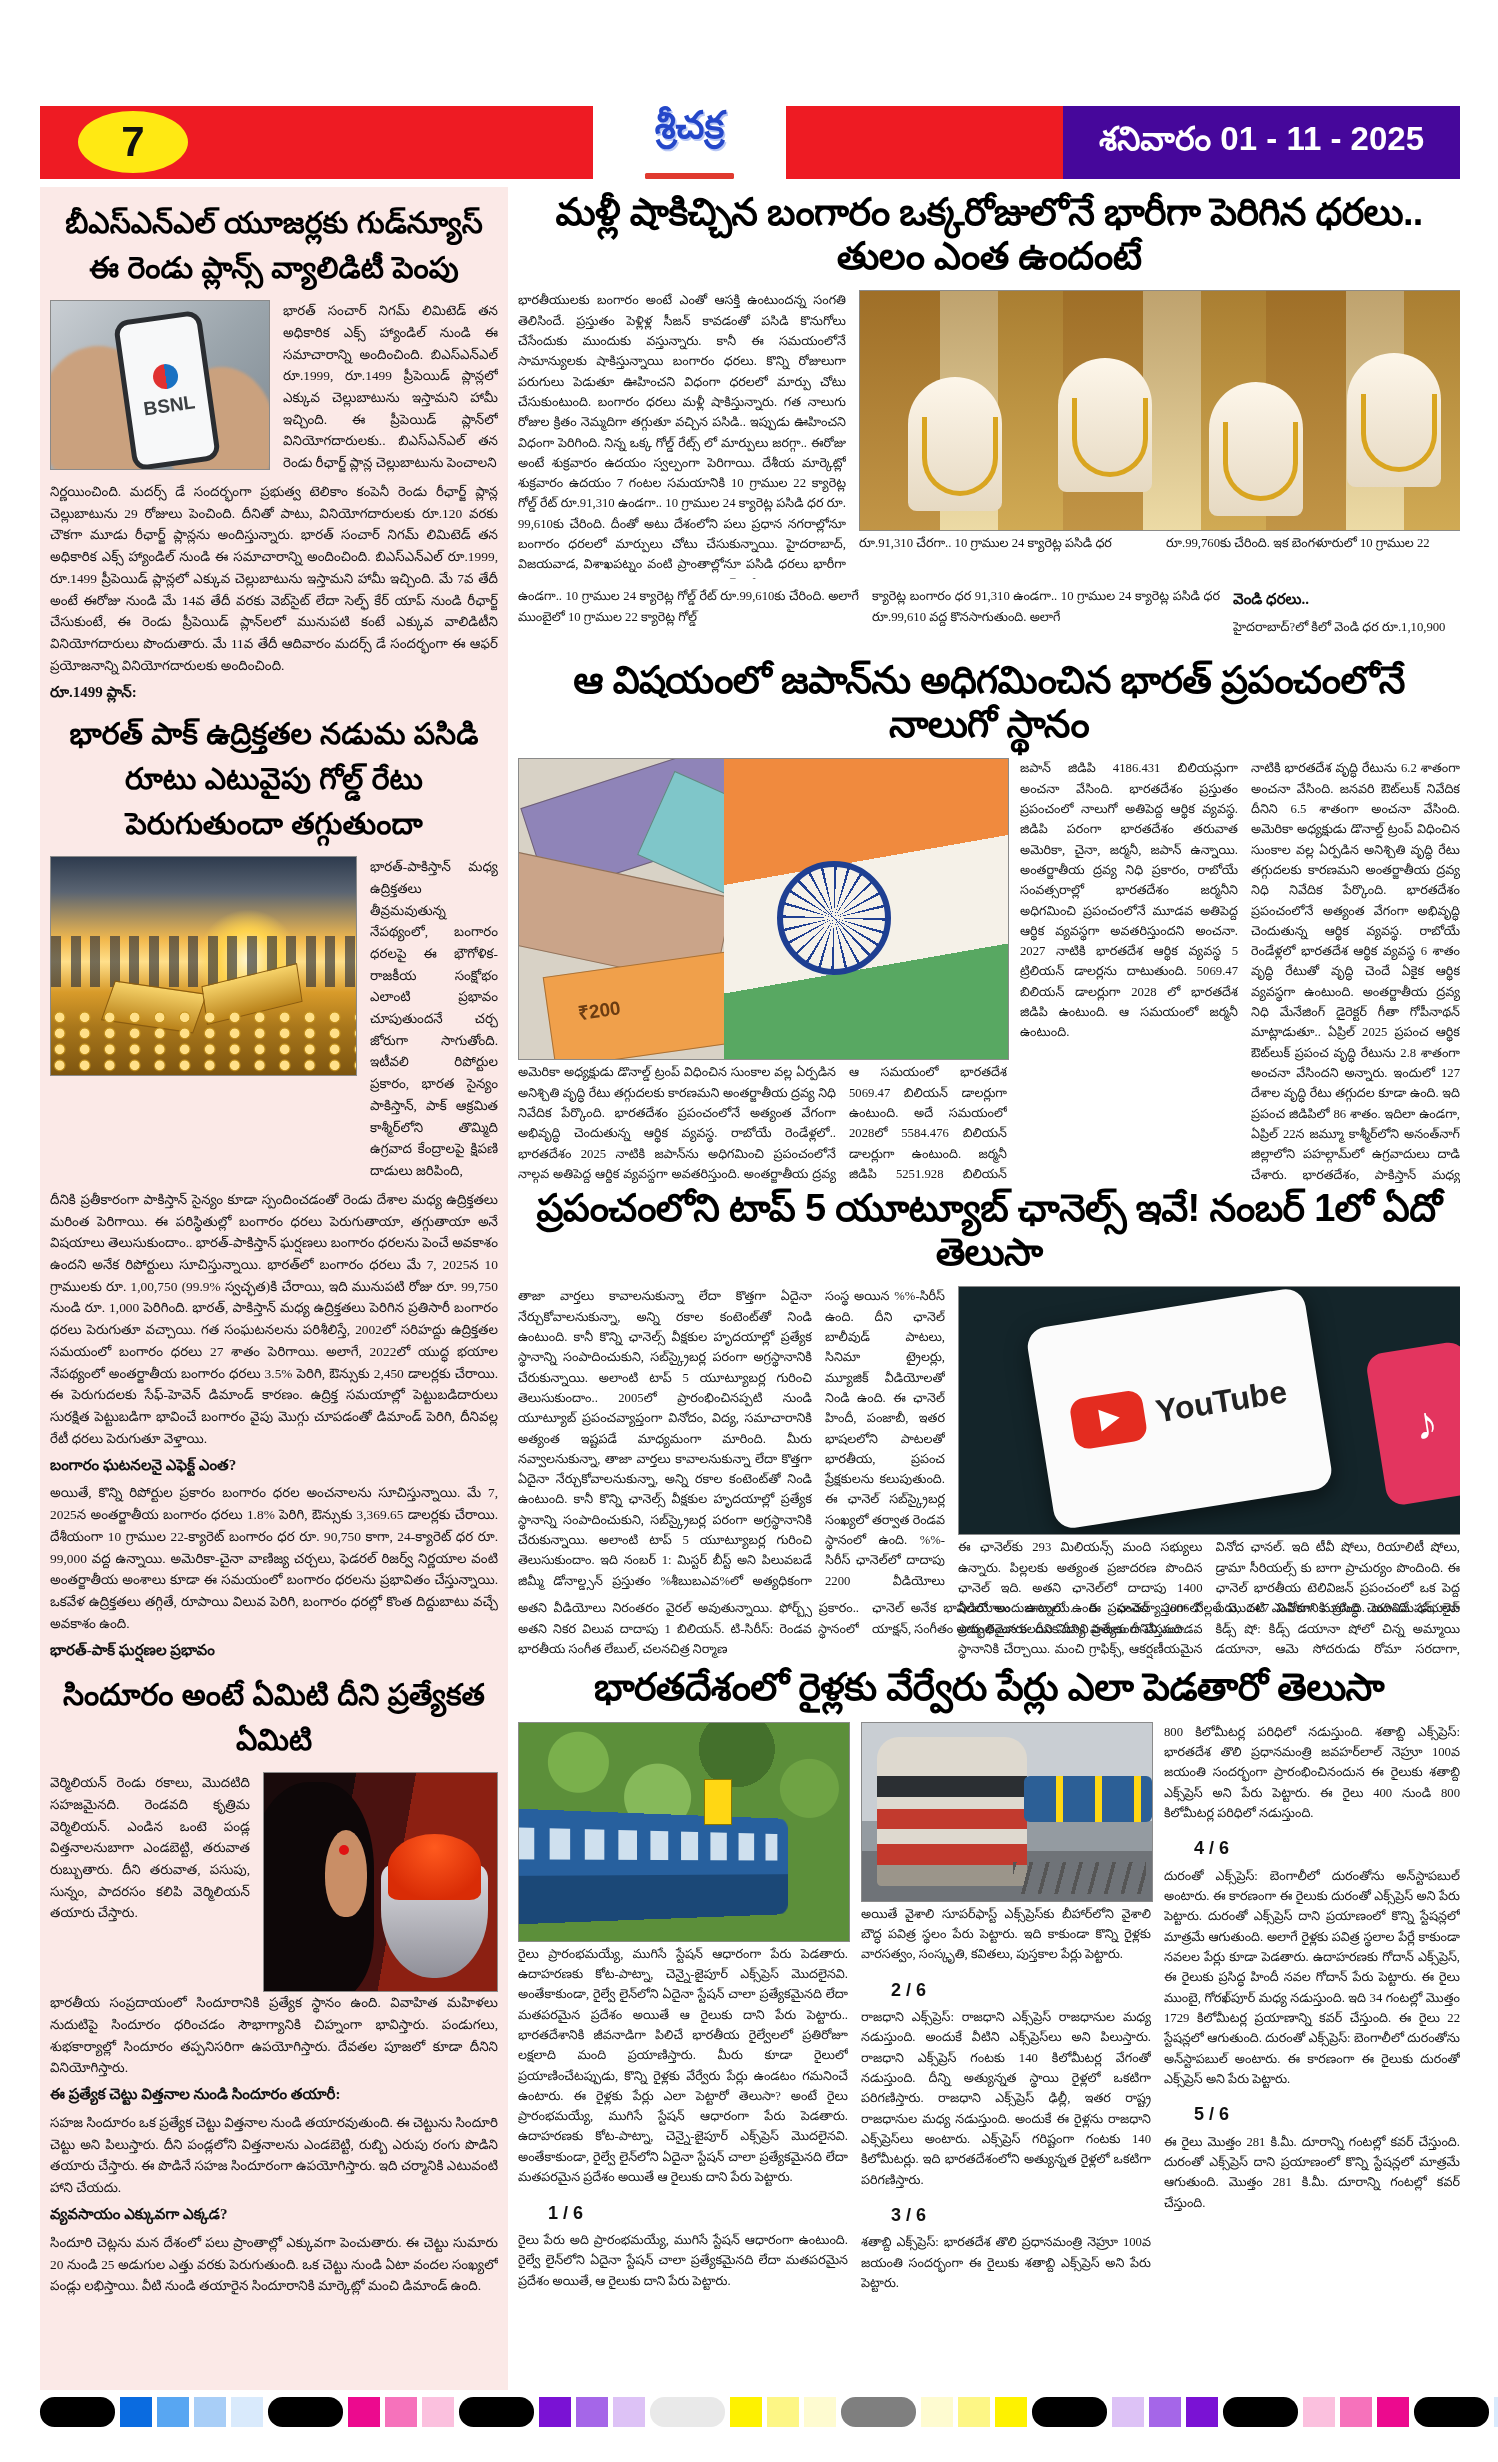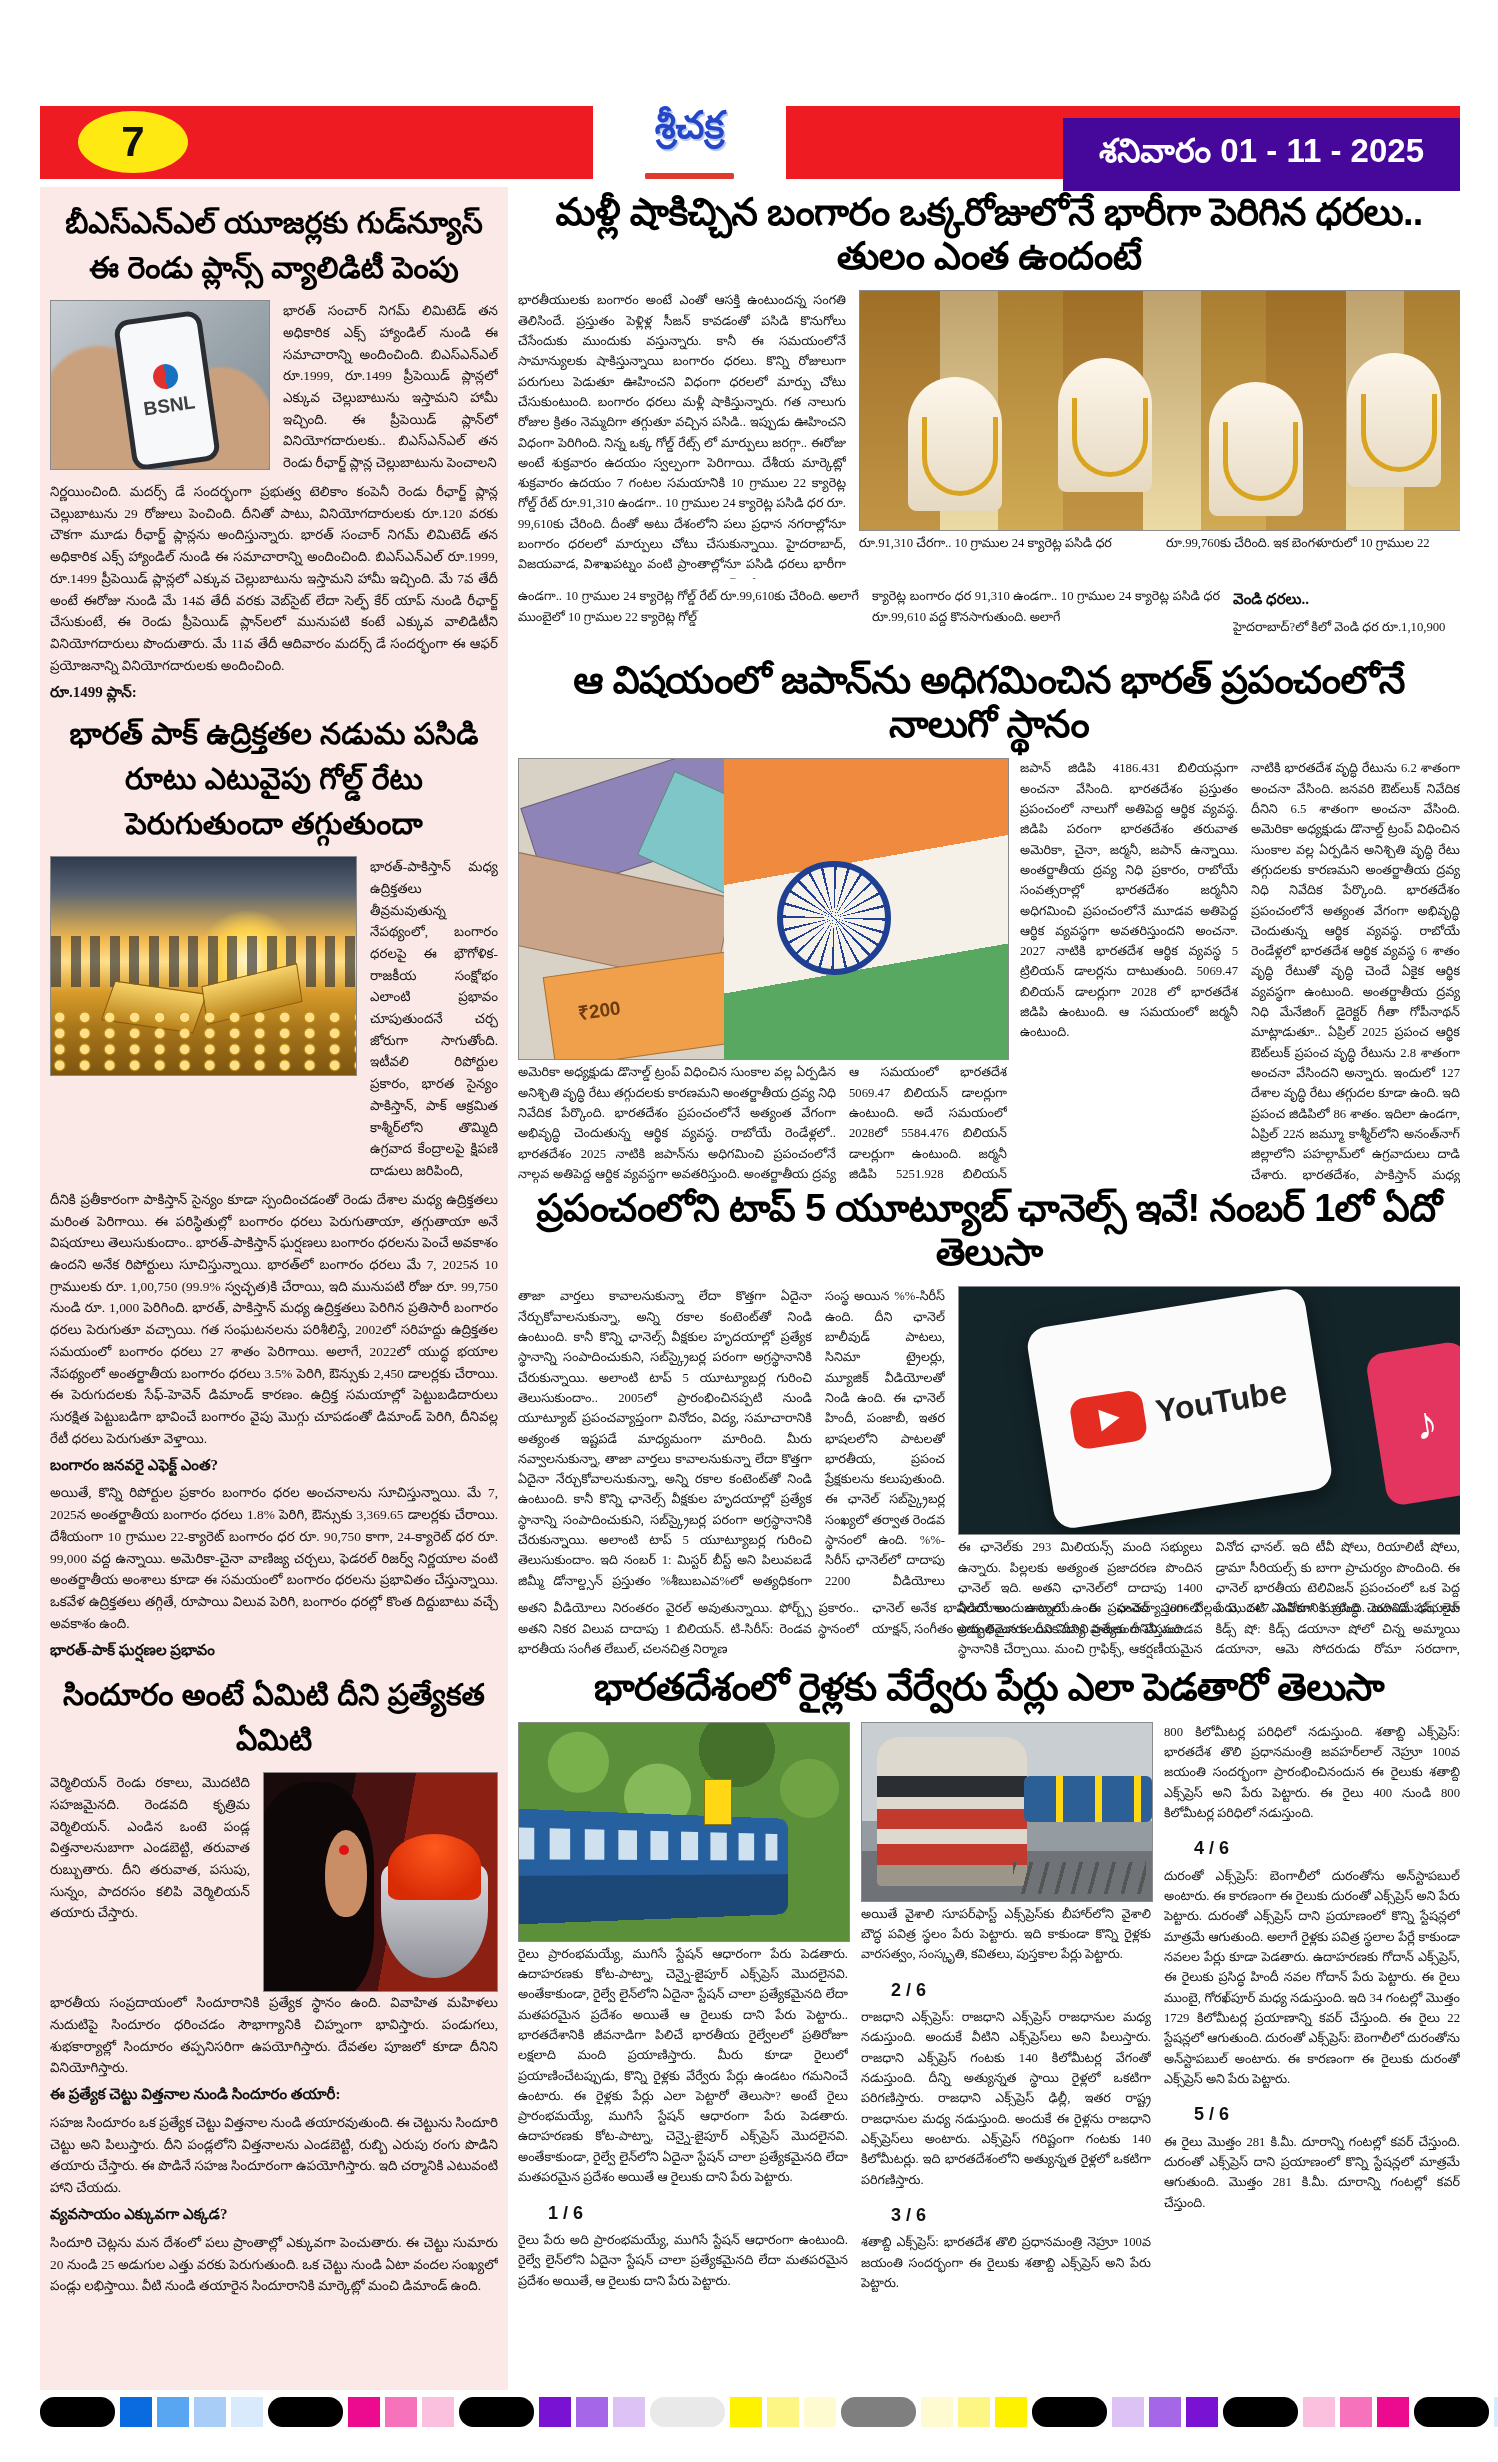--- a/index.html
+++ b/index.html
@@ -11,21 +11,21 @@
   .pagenum{position:absolute;left:38px;top:5px;width:110px;height:62px;background:#ffe913;
            border-radius:50%;display:flex;align-items:center;justify-content:center;
            font-size:42px;font-weight:bold;color:#111;font-family:"Liberation Sans",sans-serif;}
   .mastbox{position:absolute;left:553px;top:0;width:193px;height:73px;background:#ffffff;
            display:flex;flex-direction:column;align-items:center;justify-content:space-between;}
   .mast-text{color:#2447c9;font-weight:900;font-size:38px;line-height:1;
              font-family:"Liberation Sans",sans-serif;text-shadow:1.5px 1.5px 0 #b9c8f5;}
   .mast-tag{width:46%;height:6.5px;background:#e03a2f;border-radius:1.5px;margin-top:3.6px;}
   .datebox{position:absolute;right:0;top:0;width:397px;height:73px;background:#46079b;
            display:flex;align-items:center;justify-content:center;color:#fff;
-           font-family:"Liberation Sans",sans-serif;font-weight:800;font-size:33px;margin-top:12px;}
+           font-family:"Liberation Sans",sans-serif;font-weight:800;font-size:33px;}
 
   
   .leftcol{position:absolute;left:40px;top:187px;width:468px;height:2203px;
            background:#fbe9e7;padding:7.3px 10px;box-sizing:border-box;}
   .rightcol{position:absolute;left:518px;top:187px;width:942px;height:2203px;}
 
   .art{overflow:hidden;}
   .h-left{font-family:"Liberation Sans",sans-serif;font-weight:900;font-size:30px;
           line-height:1.5;text-align:center;margin:5.8px 0 10px;color:#000;}
   .h-right{font-family:"Liberation Sans",sans-serif;font-weight:900;font-size:38px;
@@ -190,21 +190,21 @@
         <figure class="photo ph-goldbars">
           <span class="sun"></span>
           <span class="skyline"></span>
           <span class="gbar g1"></span>
           <span class="gbar g2"></span>
           <span class="coins"></span>
         </figure>
         <p class="body" style="flex:1">భారత్-పాకిస్తాన్ మధ్య ఉద్రిక్తతలు తీవ్రమవుతున్న నేపథ్యంలో, బంగారం ధరలపై ఈ భౌగోళిక-రాజకీయ సంక్షోభం ఎలాంటి ప్రభావం చూపుతుందనే చర్చ జోరుగా సాగుతోంది. ఇటీవలి రిపోర్టుల ప్రకారం, భారత సైన్యం పాకిస్తాన్, పాక్ ఆక్రమిత కాశ్మీర్‌లోని తొమ్మిది ఉగ్రవాద కేంద్రాలపై క్షిపణి దాడులు జరిపింది,</p>
       </div>
       <p class="body">దీనికి ప్రతీకారంగా పాకిస్తాన్ సైన్యం కూడా స్పందించడంతో రెండు దేశాల మధ్య ఉద్రిక్తతలు మరింత పెరిగాయి. ఈ పరిస్థితుల్లో బంగారం ధరలు పెరుగుతాయా, తగ్గుతాయా అనే విషయాలు తెలుసుకుందాం.. భారత్-పాకిస్తాన్ ఘర్షణలు బంగారం ధరలను పెంచే అవకాశం ఉందని అనేక రిపోర్టులు సూచిస్తున్నాయి. భారత్‌లో బంగారం ధరలు మే 7, 2025న 10 గ్రాములకు రూ. 1,00,750 (99.9% స్వచ్ఛత)కి చేరాయి, ఇది మునుపటి రోజు రూ. 99,750 నుండి రూ. 1,000 పెరిగింది. భారత్, పాకిస్తాన్ మధ్య ఉద్రిక్తతలు పెరిగిన ప్రతిసారీ బంగారం ధరలు పెరుగుతూ వచ్చాయి. గత సంఘటనలను పరిశీలిస్తే, 2002లో సరిహద్దు ఉద్రిక్తతల సమయంలో బంగారం ధరలు 27 శాతం పెరిగాయి. అలాగే, 2022లో యుద్ధ భయాల నేపథ్యంలో అంతర్జాతీయ బంగారం ధరలు 3.5% పెరిగి, ఔన్సుకు 2,450 డాలర్లకు చేరాయి. ఈ పెరుగుదలకు సేఫ్-హెవెన్ డిమాండ్ కారణం. ఉద్రిక్త సమయాల్లో పెట్టుబడిదారులు సురక్షిత పెట్టుబడిగా భావించే బంగారం వైపు మొగ్గు చూపడంతో డిమాండ్ పెరిగి, దీనివల్ల రేటీ ధరలు పెరుగుతూ వెళ్తాయి.</p>
-      <h3 class="sub">బంగారం జనవరై ఎఫెక్ట్ ఎంత?</h3>
+      <h3 class="sub">బంగారం ఘటనలనై ఎఫెక్ట్ ఎంత?</h3>
       <p class="body">అయితే, కొన్ని రిపోర్టుల ప్రకారం బంగారం ధరల అంచనాలను సూచిస్తున్నాయి. మే 7, 2025న అంతర్జాతీయ బంగారం ధరలు 1.8% పెరిగి, ఔన్సుకు 3,369.65 డాలర్లకు చేరాయి. దేశీయంగా 10 గ్రాముల 22-క్యారెట్ బంగారం ధర రూ. 90,750 కాగా, 24-క్యారెట్ ధర రూ. 99,000 వద్ద ఉన్నాయి. అమెరికా-చైనా వాణిజ్య చర్చలు, ఫెడరల్ రిజర్వ్ నిర్ణయాల వంటి అంతర్జాతీయ అంశాలు కూడా ఈ సమయంలో బంగారం ధరలను ప్రభావితం చేస్తున్నాయి. ఒకవేళ ఉద్రిక్తతలు తగ్గితే, రూపాయి విలువ పెరిగి, బంగారం ధరల్లో కొంత దిద్దుబాటు వచ్చే అవకాశం ఉంది.</p>
       <h3 class="sub">భారత్-పాక్ ఘర్షణల ప్రభావం</h3>
 
     </section>
 
     <section class="art" style="height:700px">
       <h2 class="h-left">సిందూరం అంటే ఏమిటి దీని ప్రత్యేకత ఏమిటి</h2>
       <div class="row">
         <p class="body" style="flex:1">వెర్మిలియన్ రెండు రకాలు, మొదటిది సహజమైనది. రెండవది కృత్రిమ వెర్మిలియన్. ఎండిన ఒంటె పండ్ల విత్తనాలనుబాగా ఎండబెట్టి, తరువాత రుబ్బుతారు. దీని తరువాత, పసుపు, సున్నం, పాదరసం కలిపి వెర్మిలియన్ తయారు చేస్తారు.</p>
         <figure class="photo ph-sindoor">

